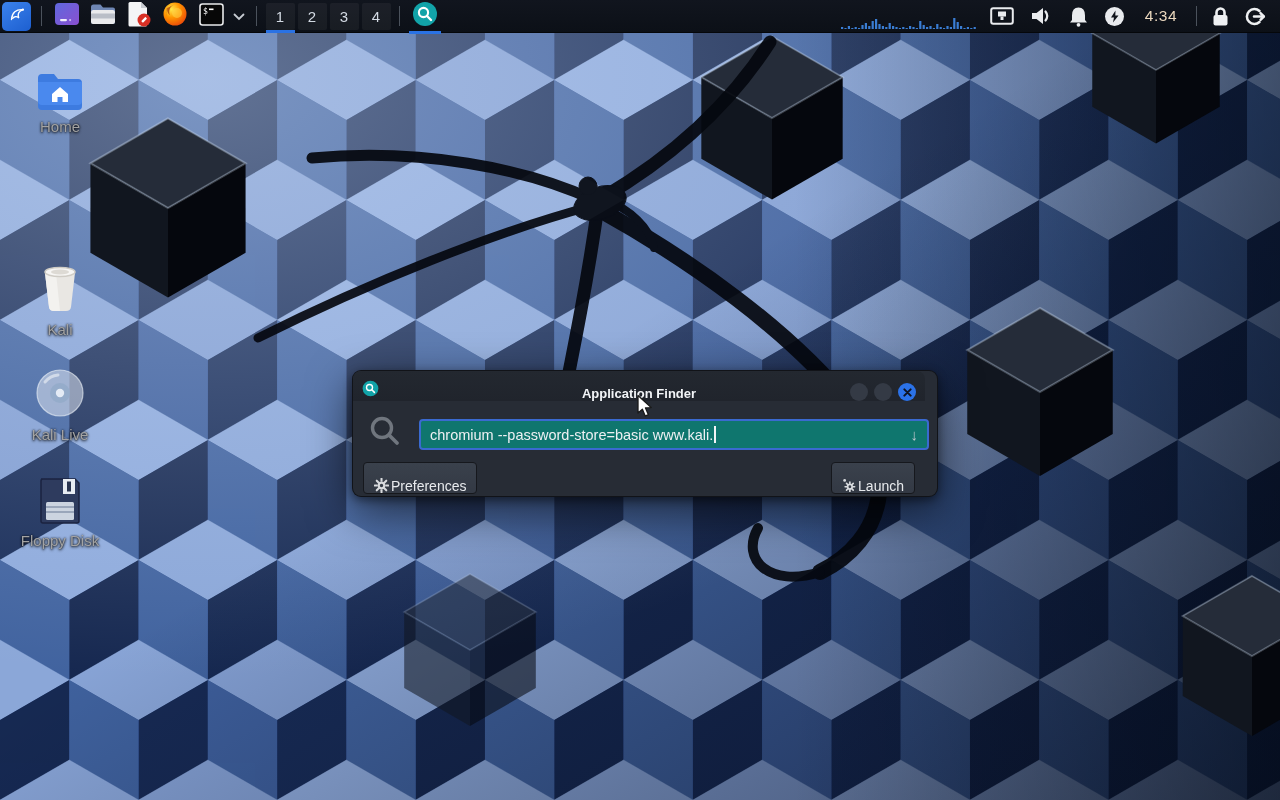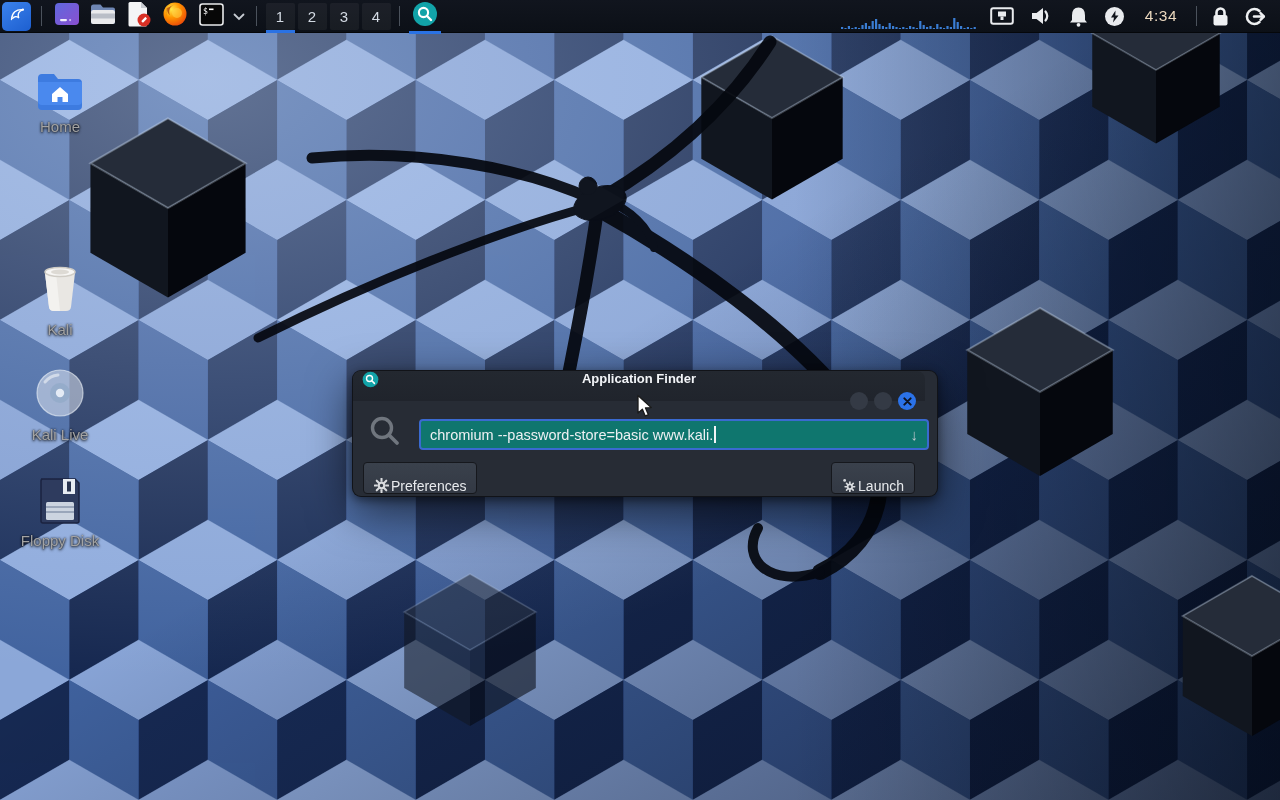--- a/index.html
+++ b/index.html
@@ -43,21 +43,21 @@
   .dicon .lbl { margin-top:8px; color:#a3a3a3; font-size:15px; text-align:center;
                 text-shadow:0 1px 3px rgba(0,0,0,.95), 0 0 2px rgba(0,0,0,.8); }
 
   
   .finder { position:absolute; left:352px; top:370px; width:586px; height:127px;
             background:#272c35; border-radius:9px; z-index:60;
             box-shadow:0 14px 44px rgba(0,0,0,.6), 0 3px 10px rgba(0,0,0,.45);
             border:1px solid rgba(0,0,0,.55); }
   .f-titlebar { position:absolute; left:0; top:0; right:12px; height:30px;
                 background:linear-gradient(#232830,#20242c);
-                border-radius:8px 8px 0 0; display:flex; align-items:flex-start; padding:0 9px;flex-direction:column; }
+                border-radius:8px 8px 0 0; display:flex; align-items:flex-end; padding:0 9px; }
   .f-title { position:absolute; left:0; right:0; text-align:center; color:#f2f4f7;
              font-size:13px; font-weight:700; pointer-events:none; }
   .f-winbtns { margin-left:auto; display:flex; gap:6px; z-index:2; }
   .wbtn { width:18px; height:18px; border-radius:50%; background:#343a45; }
   .wbtn.close { background:#2b72e8; display:flex; align-items:center; justify-content:center; }
   .f-glass { position:absolute; left:16px; top:44px; }
   .f-input { position:absolute; left:66px; top:48px; width:510px; height:31px;
              background:#0f766e; border:2px solid #3a6ad0; border-radius:4px;
              display:flex; align-items:center; padding:0 9px; }
   .f-input .txt { color:#eef0f3; font-size:14.5px; white-space:pre; }

